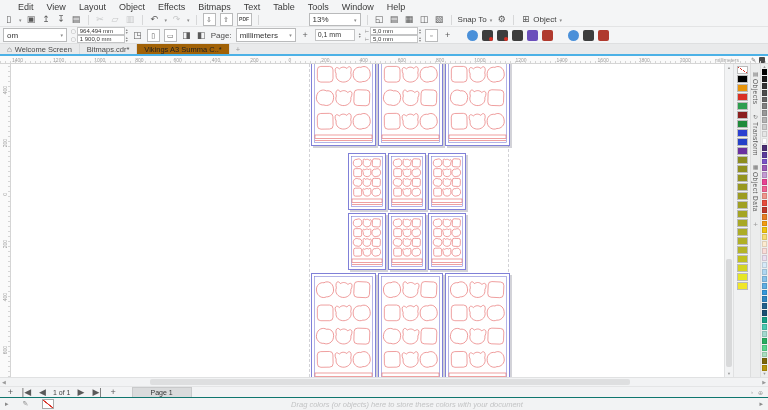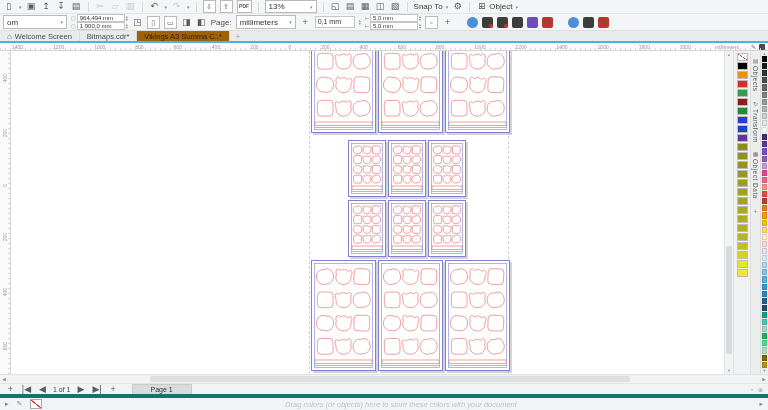--- a/index.html
+++ b/index.html
@@ -13,21 +13,21 @@
   .stdbar{height:13px;flex:0 0 13px;display:flex;align-items:center;gap:4px;padding:0 3px;
     background:#f4f5f6;border-bottom:1px solid #e3e4e5;font-size:9px;color:#5a5a5a;}
   .ticon{display:inline-flex;align-items:center;justify-content:center;min-width:11px;height:11px;
     font-size:9px;line-height:11px;color:#5a5a5a;}
   .ticon.dis{color:#c6c7c8;}
   .ticon.boxed{border:1px solid #b9babb;background:#fff;width:11px;font-size:7px;}
   .ticon.txt{font-size:5px;font-weight:bold;border:1px solid #b9babb;background:#fff;padding:0 1px;}
   .caret{font-size:5px;color:#8a8a8a;margin-left:1px;}
   .vsep{width:1px;height:10px;background:#d7d8d9;margin:0 2px;}
   .zoombox{display:flex;align-items:center;justify-content:space-between;width:44px;height:11px;
-    background:#fff;border:1px solid #b9babb;padding:0 3px;font-size:8px;color:#333;}
+    background:#fff;border:1px solid #b9babb;padding:0 3px;font-size:8px;color:#333;margin-left:44px;}
   .dd-label{display:flex;align-items:center;gap:2px;font-size:8px;color:#3a3a3a;}
   
   .propbar{height:16px;flex:0 0 16px;display:flex;align-items:center;gap:4px;padding:0 3px;
     background:#f4f5f6;border-bottom:1px solid #dedfe0;font-size:8px;color:#4a4a4a;}
   .pb-select{display:flex;align-items:center;justify-content:space-between;height:12px;background:#fff;
     border:1px solid #b9babb;padding:0 3px;font-size:8px;color:#333;}
   .pb-select.preset{width:56px;}
   .pb-select.units{width:52px;}
   .stack{display:flex;flex-direction:column;gap:1px;}
   .sizerow{display:flex;align-items:center;gap:1px;height:6.5px;}
@@ -95,30 +95,43 @@
   .hscroll{height:8px;flex:0 0 8px;background:#f2f3f4;border-top:1px solid #e0e1e2;position:relative;
     display:flex;align-items:center;justify-content:space-between;font-size:5px;color:#9a9a9a;padding:0 2px;}
   .hthumb{position:absolute;top:1px;bottom:1px;left:150px;width:480px;background:#dedfe0;border-radius:2px;}
   .pagebar{height:10px;flex:0 0 10px;display:flex;align-items:center;gap:5px;background:#f2f3f4;
     border-top:1px solid #e4e5e6;font-size:7px;color:#6a6a6a;padding:0 5px;}
   .pagebar .counter{color:#3f3f3f;}
   .pagetab{background:#dadbdc;color:#333;height:10px;display:flex;align-items:center;padding:0 18px;
     margin-left:8px;border:1px solid #c9cacb;border-bottom:none;font-size:7px;}
   .pb-right{margin-left:auto;display:flex;gap:5px;font-size:6px;color:#9a9a9a;}
   .statusbar{height:12px;flex:0 0 12px;display:flex;align-items:center;background:#f2f3f4;
-    border-top:4px solid #0f766e;font-size:7.5px;color:#c2c3c4;padding:0 5px;gap:8px;}
+    border-top:1px solid #0f766e;font-size:7.5px;color:#c2c3c4;padding:0 5px;gap:14px;}
   .statusbar .hint{flex:1;text-align:center;font-style:italic;}
   .st-ic{font-size:7px;color:#8a8a8a;}
   .nofill{width:10px;height:8px;border:1px solid #aaa;background:
     linear-gradient(to top right,#fff 44%,#d93025 47%,#d93025 53%,#fff 56%);}
 </style>
 </head>
 <body>
 
 <div class="app">
+  <div class="menubar">
+      <span class="menu-item">Edit</span>
+      <span class="menu-item">View</span>
+      <span class="menu-item">Layout</span>
+      <span class="menu-item">Object</span>
+      <span class="menu-item">Effects</span>
+      <span class="menu-item">Bitmaps</span>
+      <span class="menu-item">Text</span>
+      <span class="menu-item">Table</span>
+      <span class="menu-item">Tools</span>
+      <span class="menu-item">Window</span>
+      <span class="menu-item">Help</span>
+    </div>
   <div class="stdbar">
       <span class="ticon">▯</span>
       <span class="caret">▾</span>
       <span class="ticon">▣</span>
       <span class="ticon">↥</span>
       <span class="ticon">↧</span>
       <span class="ticon">▤</span>
       <div class="vsep"></div>
       <span class="ticon dis">✂</span>
       <span class="ticon dis">▱</span>

